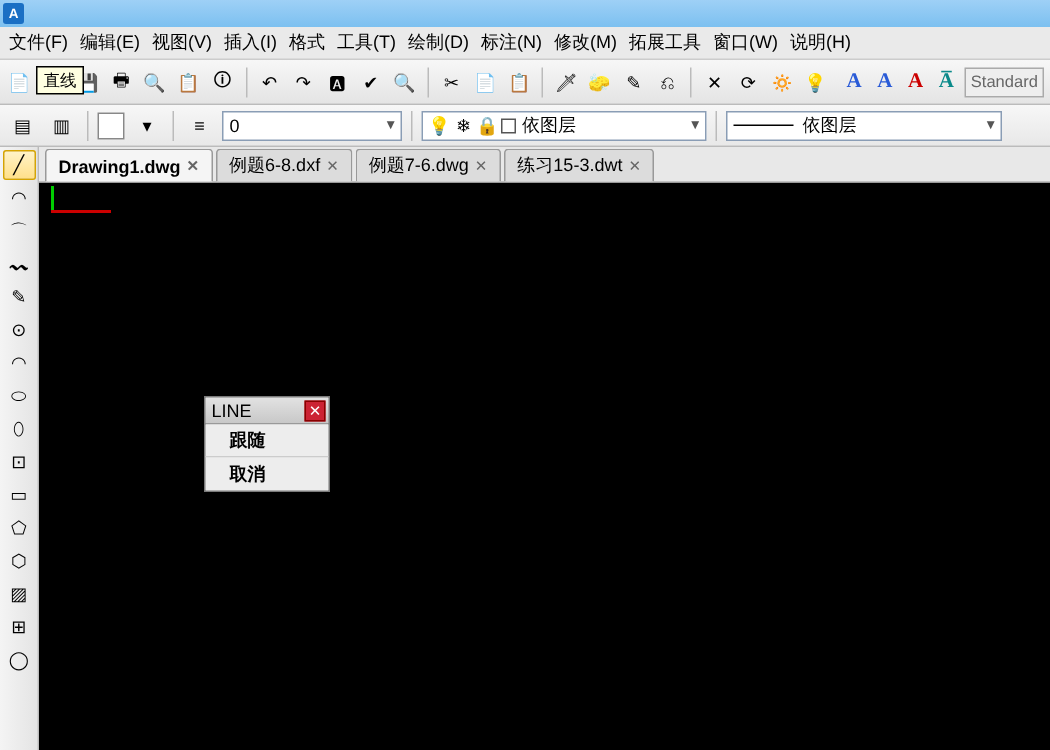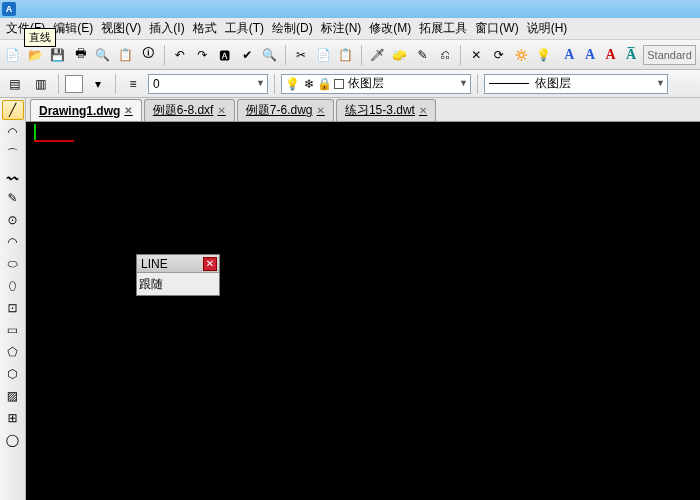--- a/index.html
+++ b/index.html
@@ -21,32 +21,32 @@
 .font-btn { width: 20px; height: 20px; display: inline-flex; align-items: center; justify-content: center; font-weight: bold; font-family: serif; font-size: 14px; }
 .font-btn.blue { color: #2a5bd7; }
 .font-btn.red { color: #c00; }
 .font-btn.teal { color: #0a8a8a; }
 .std-box { width: 56px; height: 20px; border: 1px solid #aaa; background: #eee; display: inline-flex; align-items: center; padding: 0 3px; font-size: 11px; color: #666; text-align: center; }
 .workarea { display: flex; height: calc(500px - 18px - 22px - 30px - 28px); }
 .vtoolbar { width: 26px; background: linear-gradient(90deg,#f4f4f4,#e4e4e4); border-right: 1px solid #bbb; display: flex; flex-direction: column; align-items: center; padding-top: 2px; gap: 2px; }
 .vtb-btn { width: 22px; height: 20px; display: flex; align-items: center; justify-content: center; border: 1px solid transparent; border-radius: 2px; }
 .vtb-btn.sel { background: linear-gradient(#fff3c8,#ffe08a); border-color: #d6a400; }
 .tabstrip { height: 24px; background: #e8e8e8; border-bottom: 1px solid #999; display: flex; align-items: flex-end; padding-left: 4px; }
-.tab { height: 22px; padding: 0 8px; display: flex; align-items: center; gap: 4px; border: 1px solid #999; border-bottom: none; background: #dcdcdc; border-radius: 3px 3px 0 0; margin-right: 2px; font-size: 11px; text-decoration: underline; }
+.tab { height: 22px; padding: 0 8px; display: flex; align-items: center; gap: 4px; border: 1px solid #999; border-bottom: none; background: #dcdcdc; border-radius: 3px 3px 0 0; margin-right: 2px; font-size: 11px; }
 .tab.active { background: #f5f5f5; font-weight: bold; }
 .tab .close { font-size: 10px; color: #666; }
 .canvas { flex: 1; background: #000; position: relative; display: flex; flex-direction: column; }
 .draw { flex: 1; position: relative; }
 .axis-y { position: absolute; left: 8px; top: 2px; width: 2px; height: 18px; background: #0c0; }
 .axis-x { position: absolute; left: 8px; top: 18px; width: 40px; height: 2px; background: #c00; }
 .tooltip { position: absolute; left: 24px; top: 140px; transform: translateY(-116px); background: #ffffe1; border: 1px solid #000; padding: 1px 4px; font-size: 11px; }
-.popup { position: absolute; left: 136px; top: 254px; width: 84px; background: linear-gradient(#f6f6f6,#e0e0e0); border: 1px solid #7a7a7a; box-shadow: 2px 2px 4px rgba(0,0,0,.4); }
+.popup { position: absolute; left: 136px; top: 264px; width: 84px; background: linear-gradient(#f6f6f6,#e0e0e0); border: 1px solid #7a7a7a; box-shadow: 2px 2px 4px rgba(0,0,0,.4); }
 .popup .ph { height: 18px; background: linear-gradient(#e2e2e2,#c8c8c8); display: flex; align-items: center; justify-content: space-between; padding: 0 2px 0 4px; border-bottom: 1px solid #999; }
 .popup .ph .x { width: 14px; height: 14px; background: #c23; color: #fff; display: flex; align-items: center; justify-content: center; font-size: 10px; border: 1px solid #800; }
-.popup .mi { height: 22px; display: flex; align-items: center; padding: 0 2px; border-bottom: 1px solid #ccc; background: #ededed; }
+.popup .mi { height: 22px; display: flex; align-items: center; padding: 0 16px; border-bottom: 1px solid #ccc; background: #ededed; font-weight: bold; }
 .popup .mi:last-child { border-bottom: none; }
 </style>
 </head>
 <body>
 
 <div class="titlebar">
   <span class="logo">A</span>
 </div>
 
 <div class="menubar">
@@ -169,21 +169,22 @@
         <span class="close">✕</span>
       </div>
     </div>
     <div class="draw">
       <div class="axis-y"></div>
       <div class="axis-x"></div>
     </div>
   </div>
 </div>
 
-<div class="tooltip" style="left:24px;top:144px">直线</div>
+<div class="tooltip" style="left:24px;top:160px">直线</div>
 
 <div class="popup">
   <div class="ph">
     <span>LINE</span>
     <span class="x">✕</span>
   </div>
   <div class="mi">跟随</div>
+  <div class="mi">取消</div>
 </div>
 
 </body></html>

